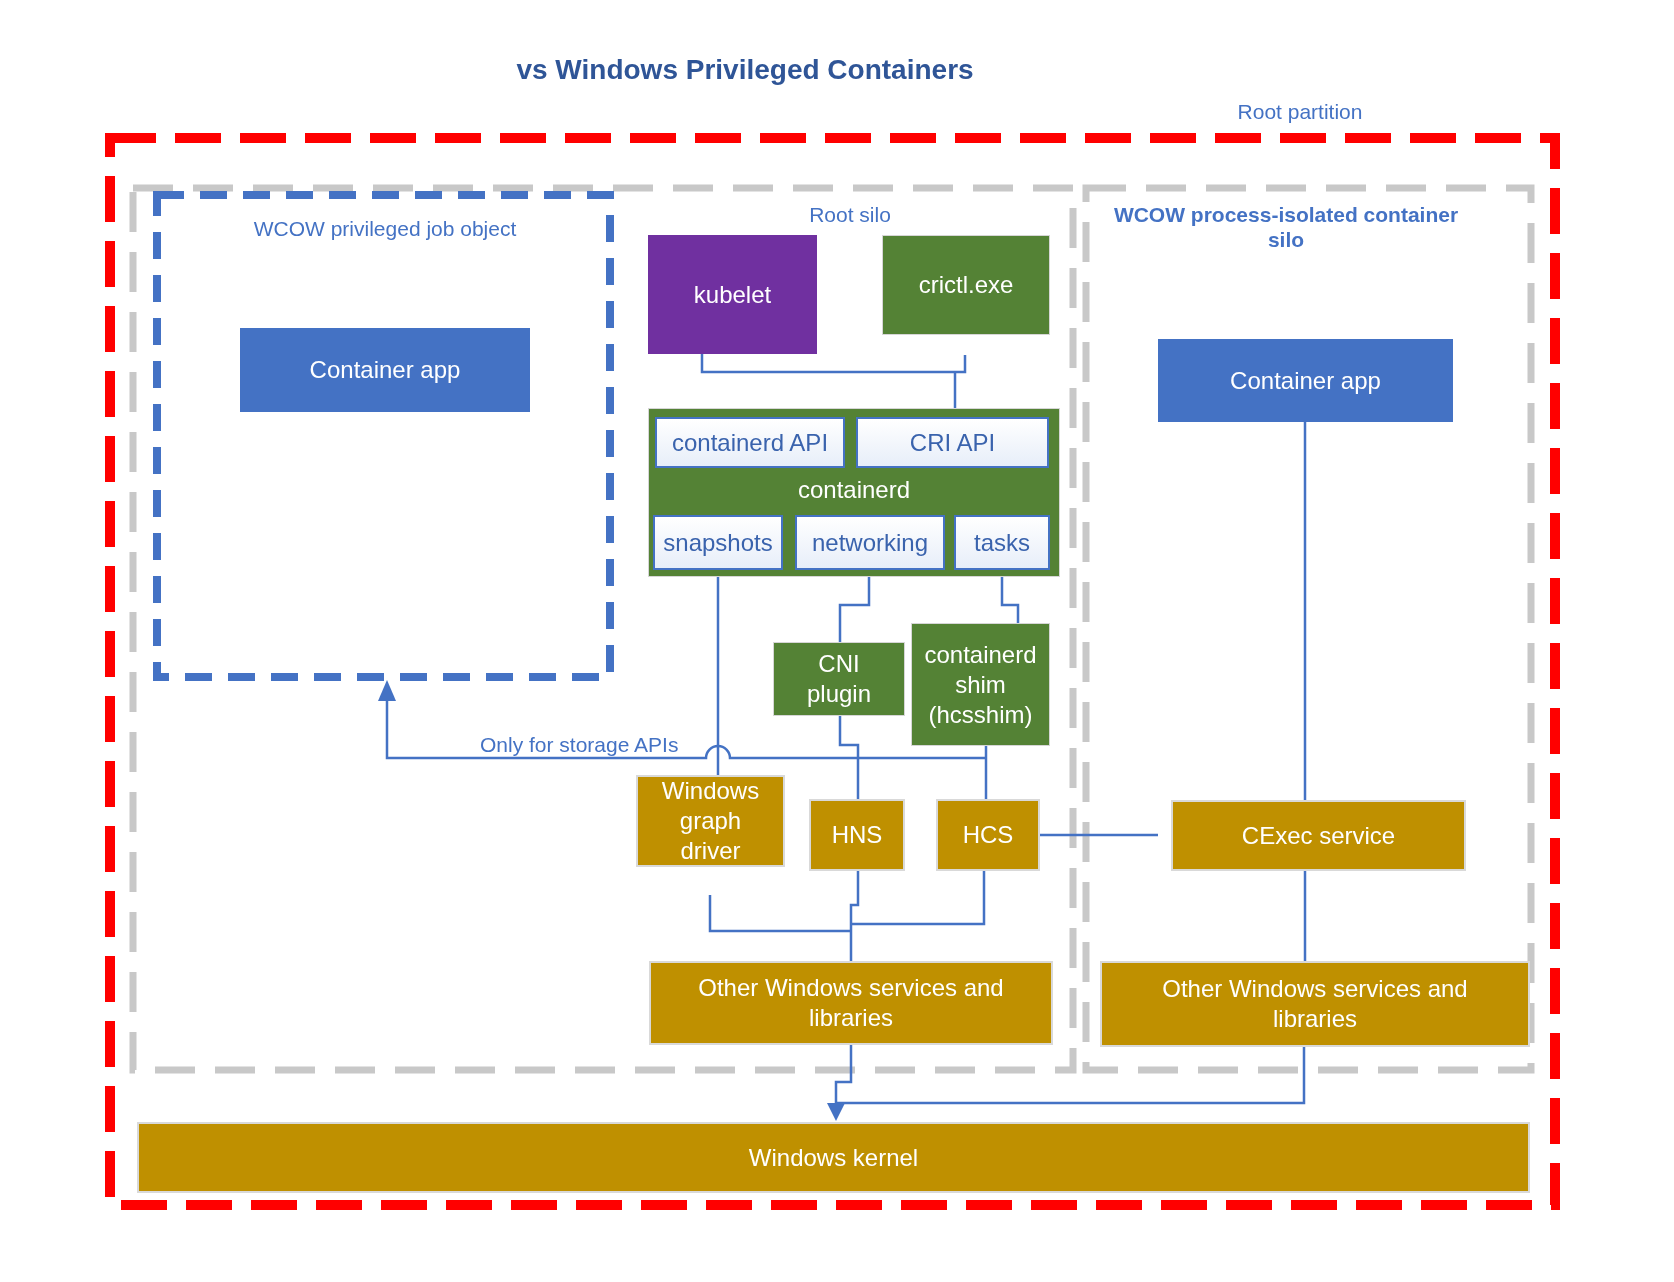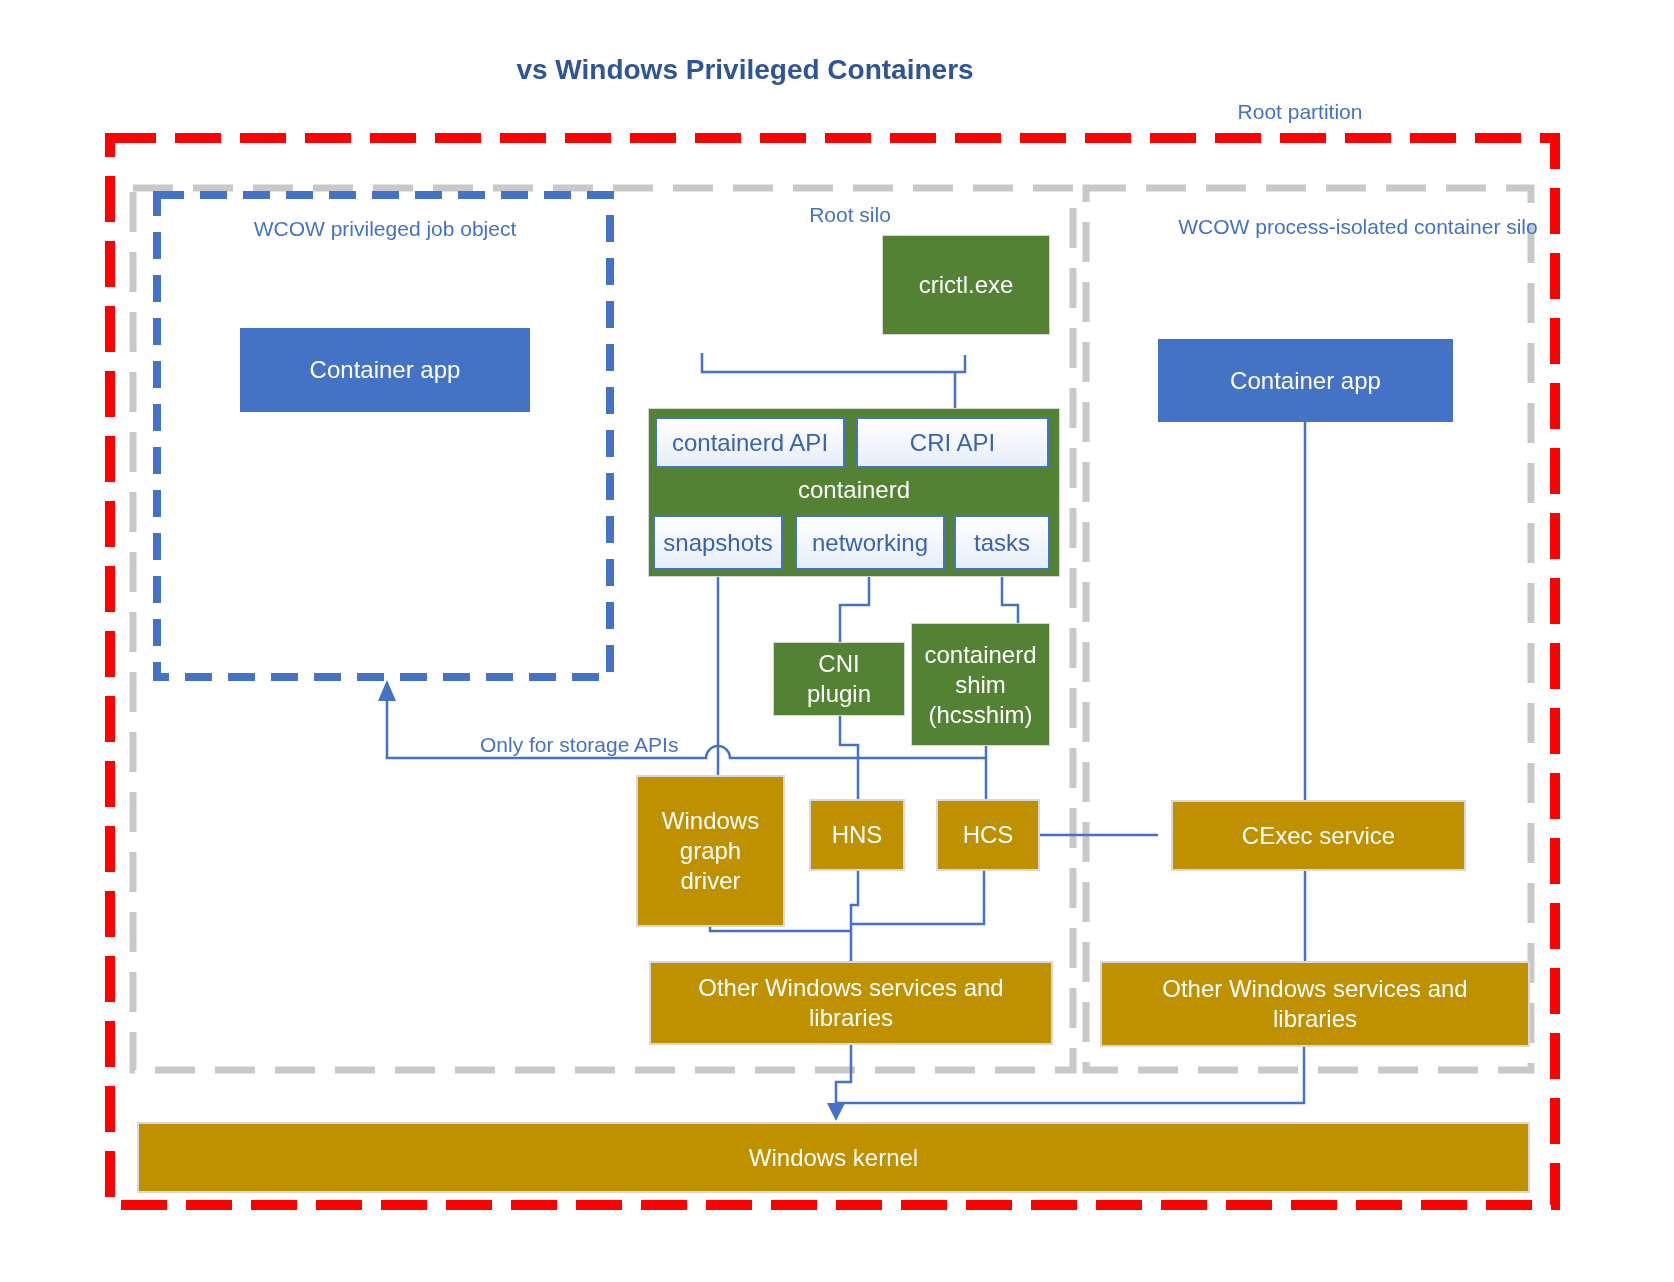--- a/index.html
+++ b/index.html
@@ -70,40 +70,41 @@
     <polygon points="836,1121 827,1103 845,1103" fill="#4472C4"></polygon>
   </svg>
 
   <div class="abs main-title ctr" style="left:395px;top:52px;width:700px;flex-direction:column;">
     <span>vs Windows Privileged Containers</span>
   </div>
   <div class="abs silo-title ctr" style="left:1205px;top:95px;width:190px;height:34px;">Root partition</div>
 
   <div class="abs silo-title ctr" style="left:175px;top:212px;width:420px;height:34px;">WCOW privileged job object</div>
   <div class="abs silo-title ctr" style="left:750px;top:198px;width:200px;height:34px;">Root silo</div>
-  <div class="abs silo-title ctr" style="left:1178px;top:192px;width:360px;height:70px;">WCOW process-isolated container silo</div>
+  <div class="abs silo-title ctr" style="left:1106px;top:192px;width:360px;height:70px;font-weight:bold;">WCOW process-isolated container silo</div>
 
   <div class="abs box blue-box ctr" style="left:240px;top:328px;width:290px;height:84px;">Container app</div>
 
+  <div class="abs box purple-box ctr" style="left:648px;top:235px;width:169px;height:119px;">kubelet</div>
   <div class="abs box green-box ctr" style="left:882px;top:235px;width:168px;height:100px;">crictl.exe</div>
 
   <div class="abs green-box" style="left:648px;top:408px;width:412px;height:169px;"></div>
   <div class="abs sub-box ctr" style="left:655px;top:417px;width:190px;height:51px;">containerd API</div>
   <div class="abs sub-box ctr" style="left:856px;top:417px;width:193px;height:51px;">CRI API</div>
   <div class="abs box ctr" style="left:648px;top:472px;width:412px;height:36px;">containerd</div>
   <div class="abs sub-box ctr" style="left:653px;top:515px;width:130px;height:55px;">snapshots</div>
   <div class="abs sub-box ctr" style="left:795px;top:515px;width:150px;height:55px;">networking</div>
   <div class="abs sub-box ctr" style="left:954px;top:515px;width:96px;height:55px;">tasks</div>
 
   <div class="abs box green-box ctr" style="left:773px;top:642px;width:132px;height:74px;padding:0 18px;">CNI plugin</div>
   <div class="abs box green-box ctr" style="left:911px;top:623px;width:139px;height:123px;padding:0 4px;">containerd shim (hcsshim)</div>
 
   <div class="abs note-label" style="left:480px;top:733px;width:220px;">Only for storage APIs</div>
 
-  <div class="abs box gold-box ctr" style="left:636px;top:775px;width:149px;height:152px;padding:0 16px;">Windows graph driver</div>
+  <div class="abs box gold-box ctr" style="left:636px;top:775px;width:149px;height:92px;padding:0 16px;">Windows graph driver</div>
   <div class="abs box gold-box ctr" style="left:809px;top:799px;width:96px;height:72px;">HNS</div>
   <div class="abs box gold-box ctr" style="left:936px;top:799px;width:104px;height:72px;">HCS</div>
   <div class="abs box gold-box ctr" style="left:649px;top:961px;width:404px;height:84px;padding:0 30px;">Other Windows services and libraries</div>
 
   <div class="abs box blue-box ctr" style="left:1158px;top:339px;width:295px;height:83px;">Container app</div>
   <div class="abs box gold-box ctr" style="left:1158px;top:800px;width:295px;height:71px;margin-left:13px;">CExec service</div>
   <div class="abs box gold-box ctr" style="left:1100px;top:961px;width:430px;height:86px;padding:0 30px;">Other Windows services and libraries</div>
 
   <div class="abs box gold-box ctr" style="left:137px;top:1122px;width:1393px;height:71px;">Windows kernel</div>
 

